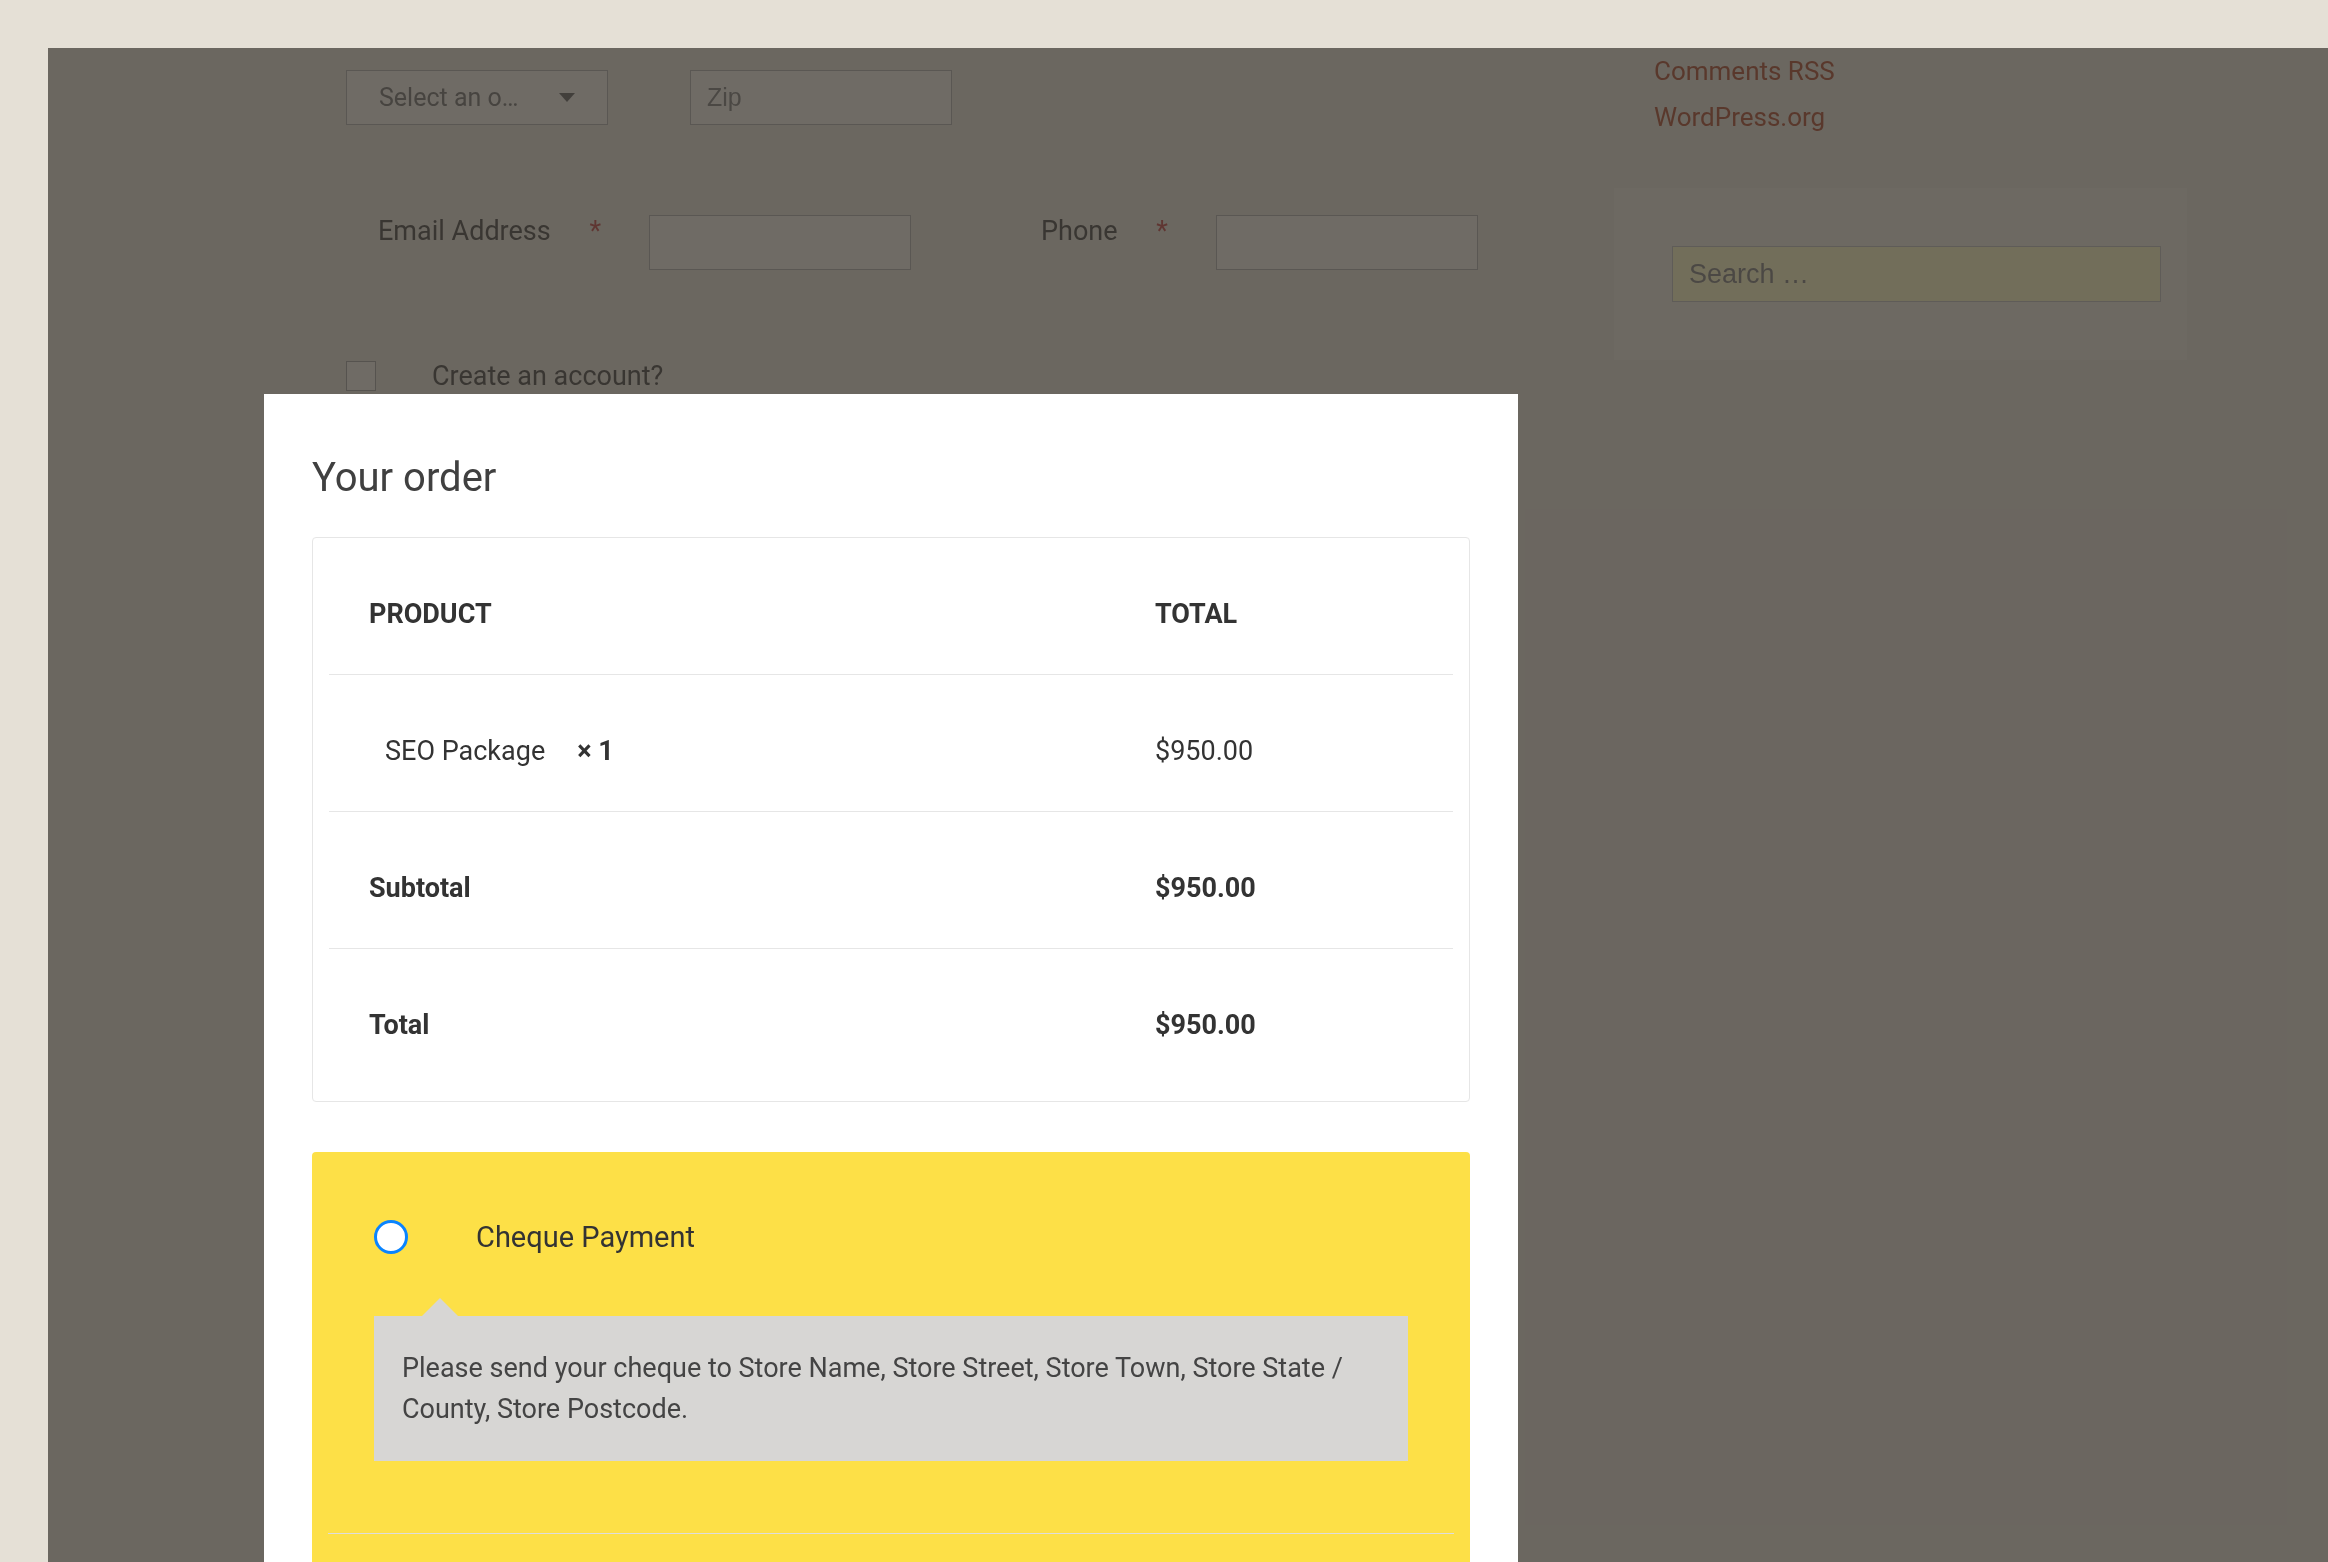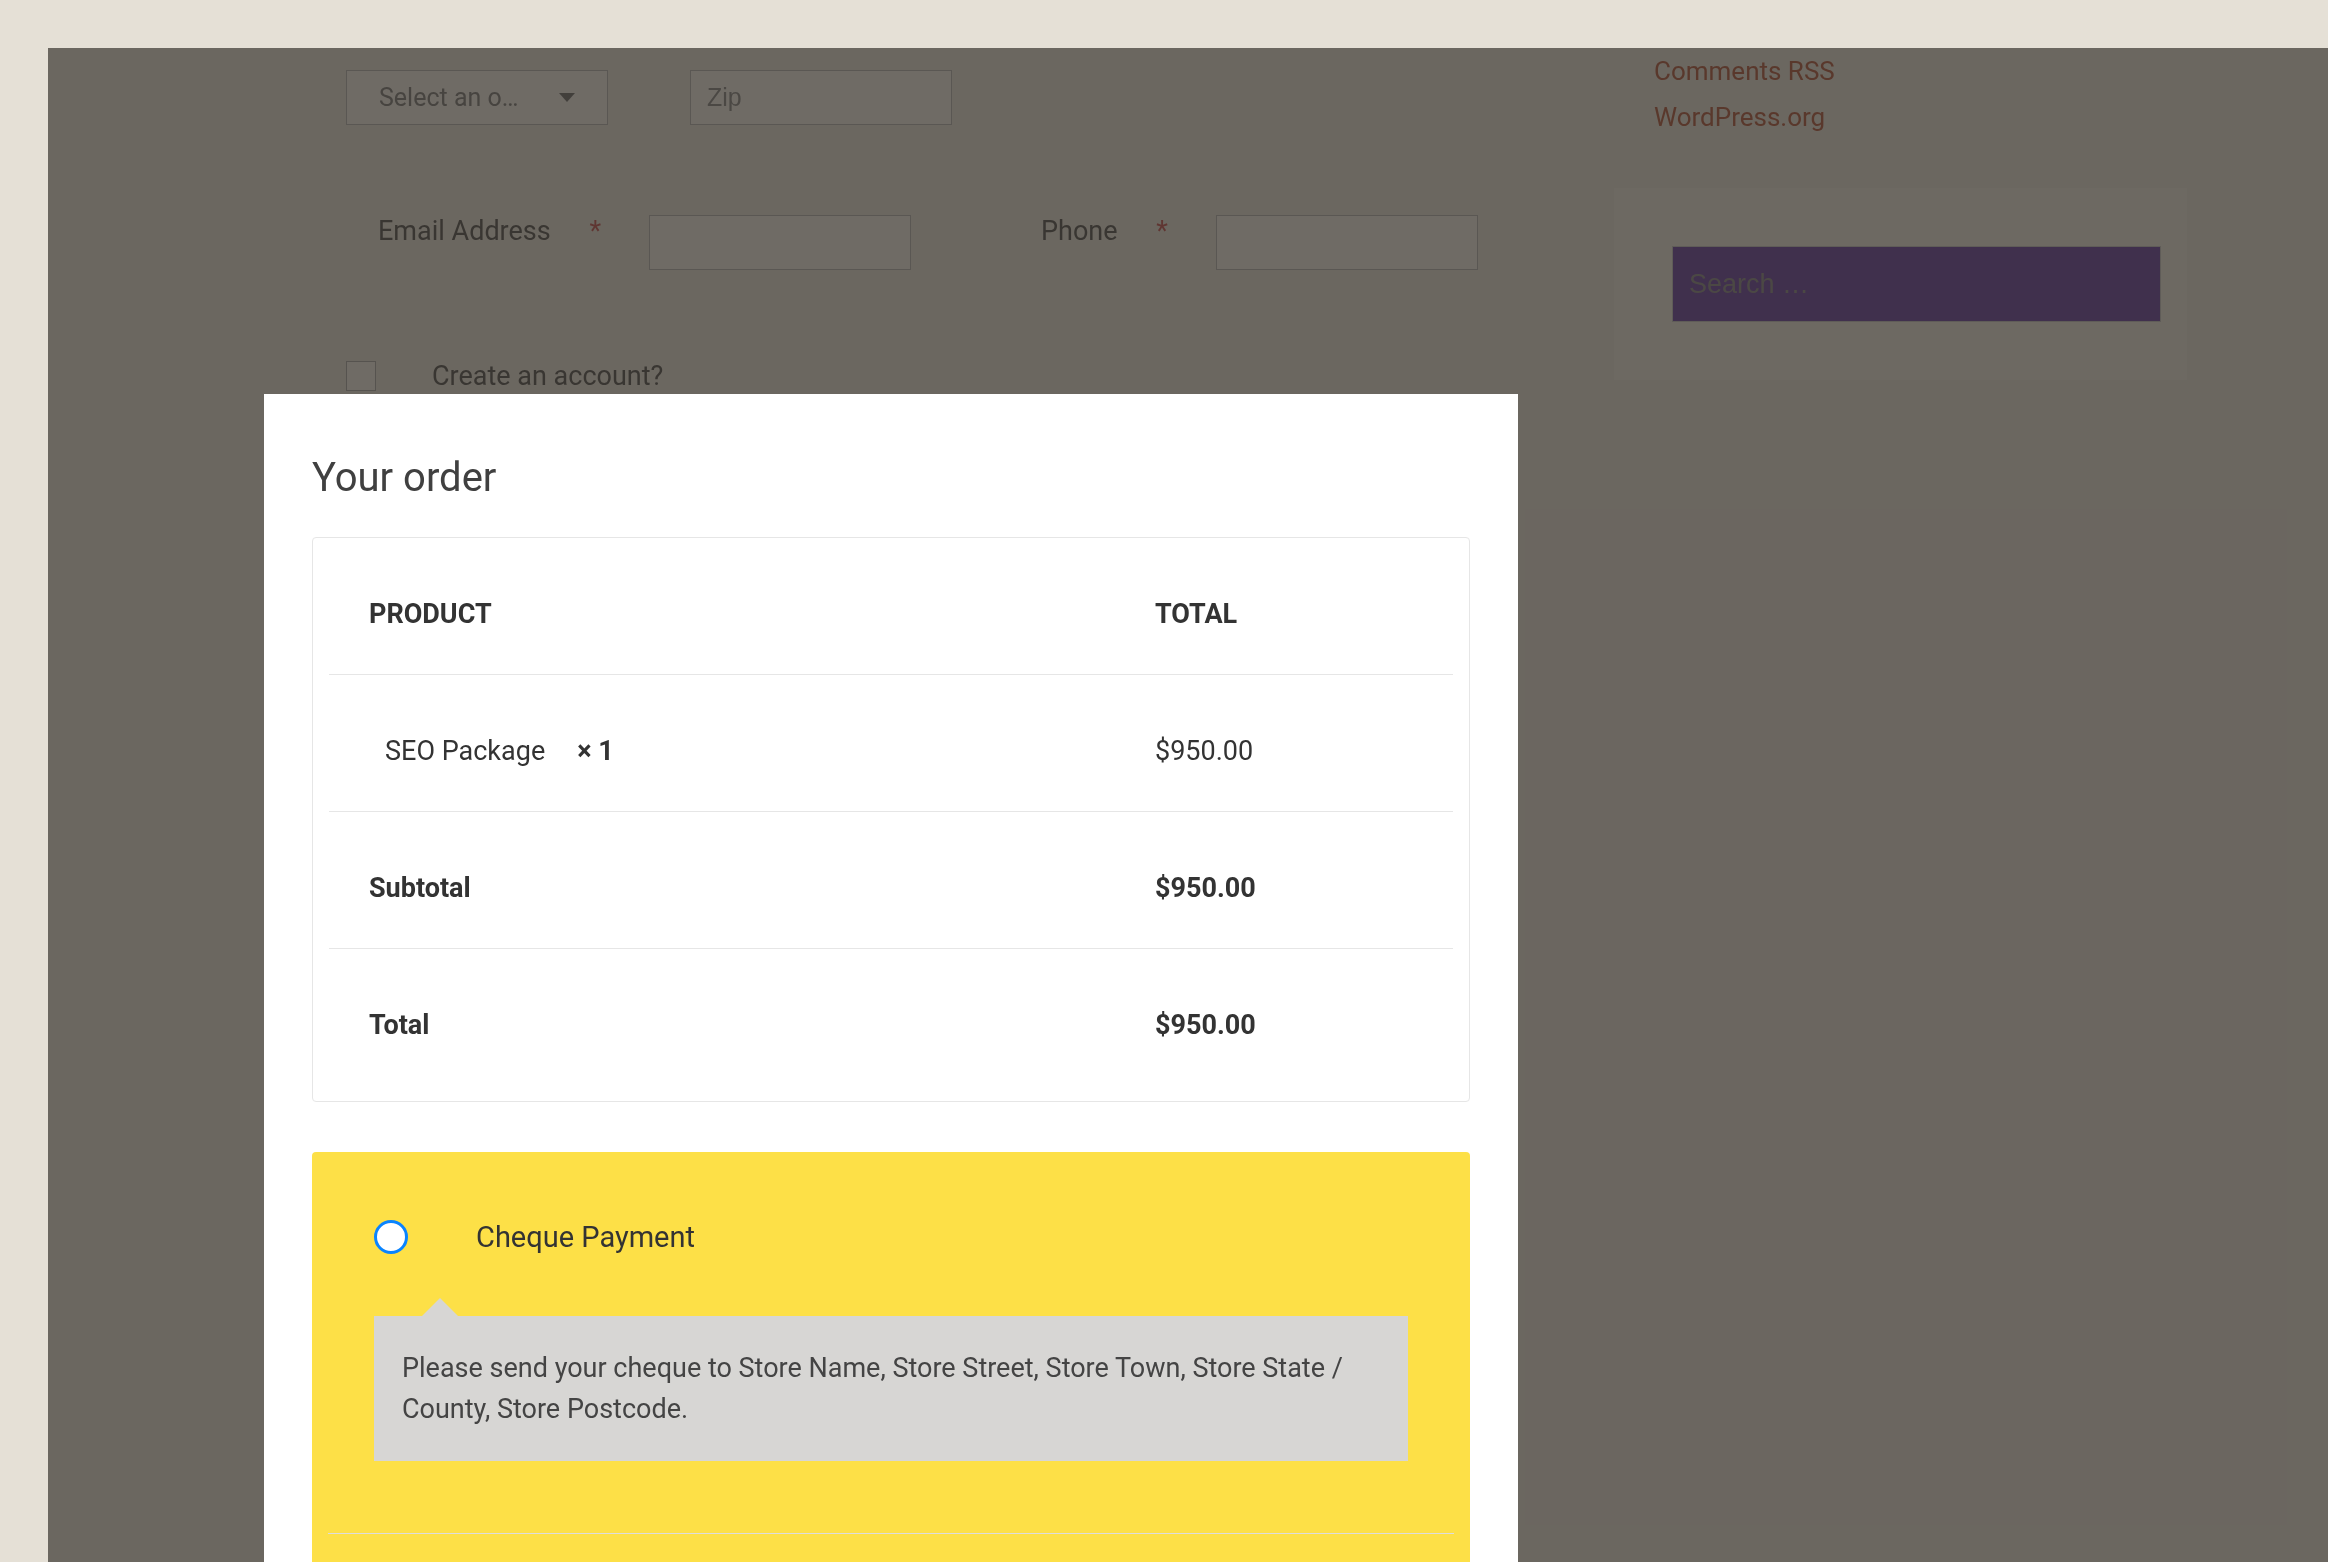--- a/index.html
+++ b/index.html
@@ -111,26 +111,26 @@
     .search-title {
       font-family: Georgia, serif;
       font-style: italic;
       font-size: 34px;
       color: #555;
       margin-bottom: 30px;
       font-weight: normal;
     }
     .search-input {
       width: 100%;
-      height: 76px;
+      height: 56px;
       border: 1px solid #bbb;
       padding: 0 16px;
       font-size: 27px;
       color: #888;
-      background: #4c1d95;
+      background: #fef9c3;
     }
     .modal-card {
       position: absolute;
       top: 346px;
       left: 216px;
       width: 1254px;
       background: #fff;
       z-index: 2;
       padding: 44px 32px 32px 32px;
     }

